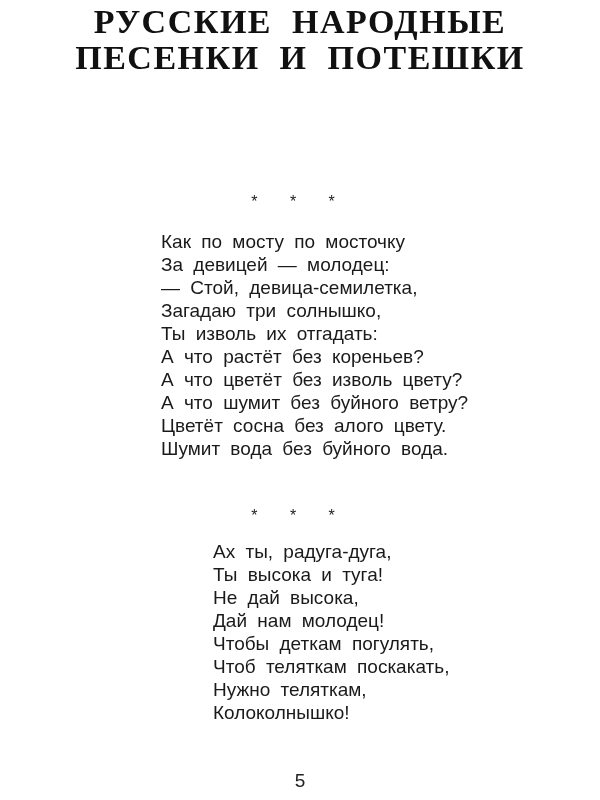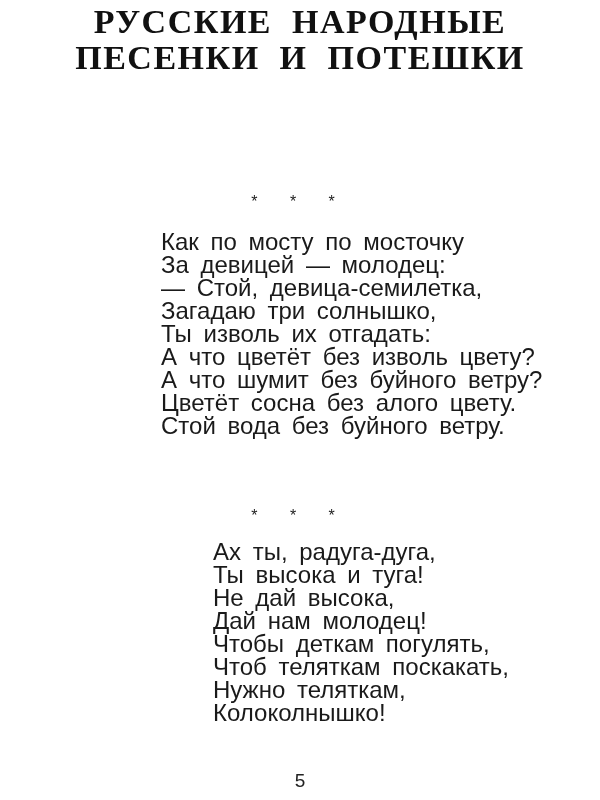--- a/index.html
+++ b/index.html
@@ -35,21 +35,21 @@
     width: 600px;
     text-align: center;
     font-family: "Liberation Sans", "DejaVu Sans", sans-serif;
     font-size: 16px;
     letter-spacing: 14px;
     color: #222;
   }
   .stanza {
     position: absolute;
     font-family: "Liberation Sans", "DejaVu Sans", sans-serif;
-    font-size: 24px;
+    font-size: 19px;
     line-height: 23px;
     word-spacing: 5px;
     color: #1a1a1a;
     white-space: nowrap;
   }
   .stanza .line { display: block; }
   .page-number {
     position: absolute;
     top: 770px;
     left: 0;
@@ -69,24 +69,25 @@
 </div>
 
 <div class="stars" style="top:193px;">* * *</div>
 
 <div class="stanza" style="top:230px; left:161px;">
   <span class="line">Как по мосту по мосточку</span>
   <span class="line">За девицей — молодец:</span>
   <span class="line">— Стой, девица-семилетка,</span>
   <span class="line">Загадаю три солнышко,</span>
   <span class="line">Ты изволь их отгадать:</span>
+  <span class="line">А что растёт без кореньев?</span>
   <span class="line">А что цветёт без изволь цвету?</span>
   <span class="line">А что шумит без буйного ветру?</span>
   <span class="line">Цветёт сосна без алого цвету.</span>
-  <span class="line">Стой вода без буйного ветру.</span>
+  <span class="line">Шумит вода без буйного вода.</span>
 </div>
 
 <div class="stars" style="top:507px;">* * *</div>
 
 <div class="stanza" style="top:540px; left:213px;">
   <span class="line">Ах ты, радуга-дуга,</span>
   <span class="line">Ты высока и туга!</span>
   <span class="line">Не дай высока,</span>
   <span class="line">Дай нам молодец!</span>
   <span class="line">Чтобы деткам погулять,</span>

